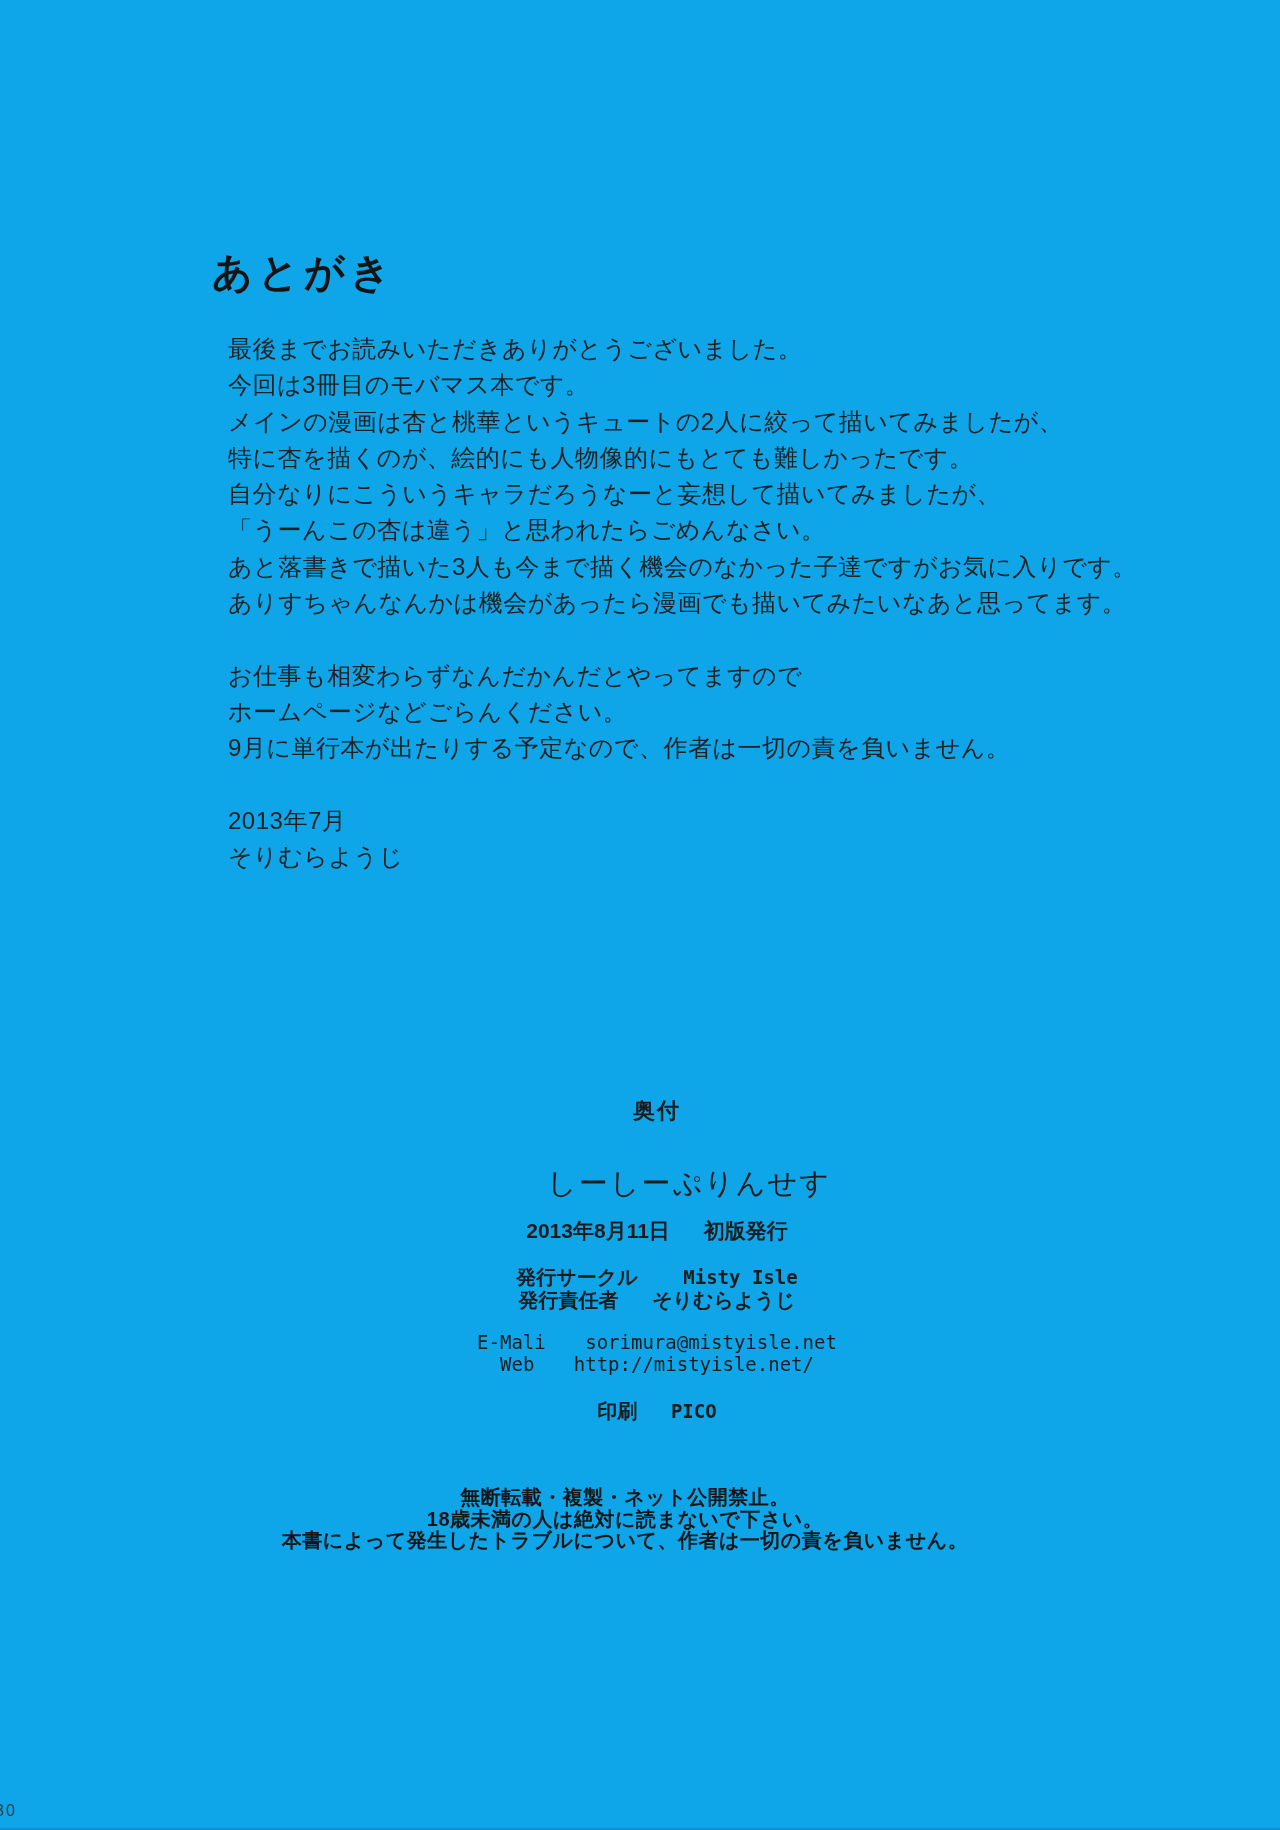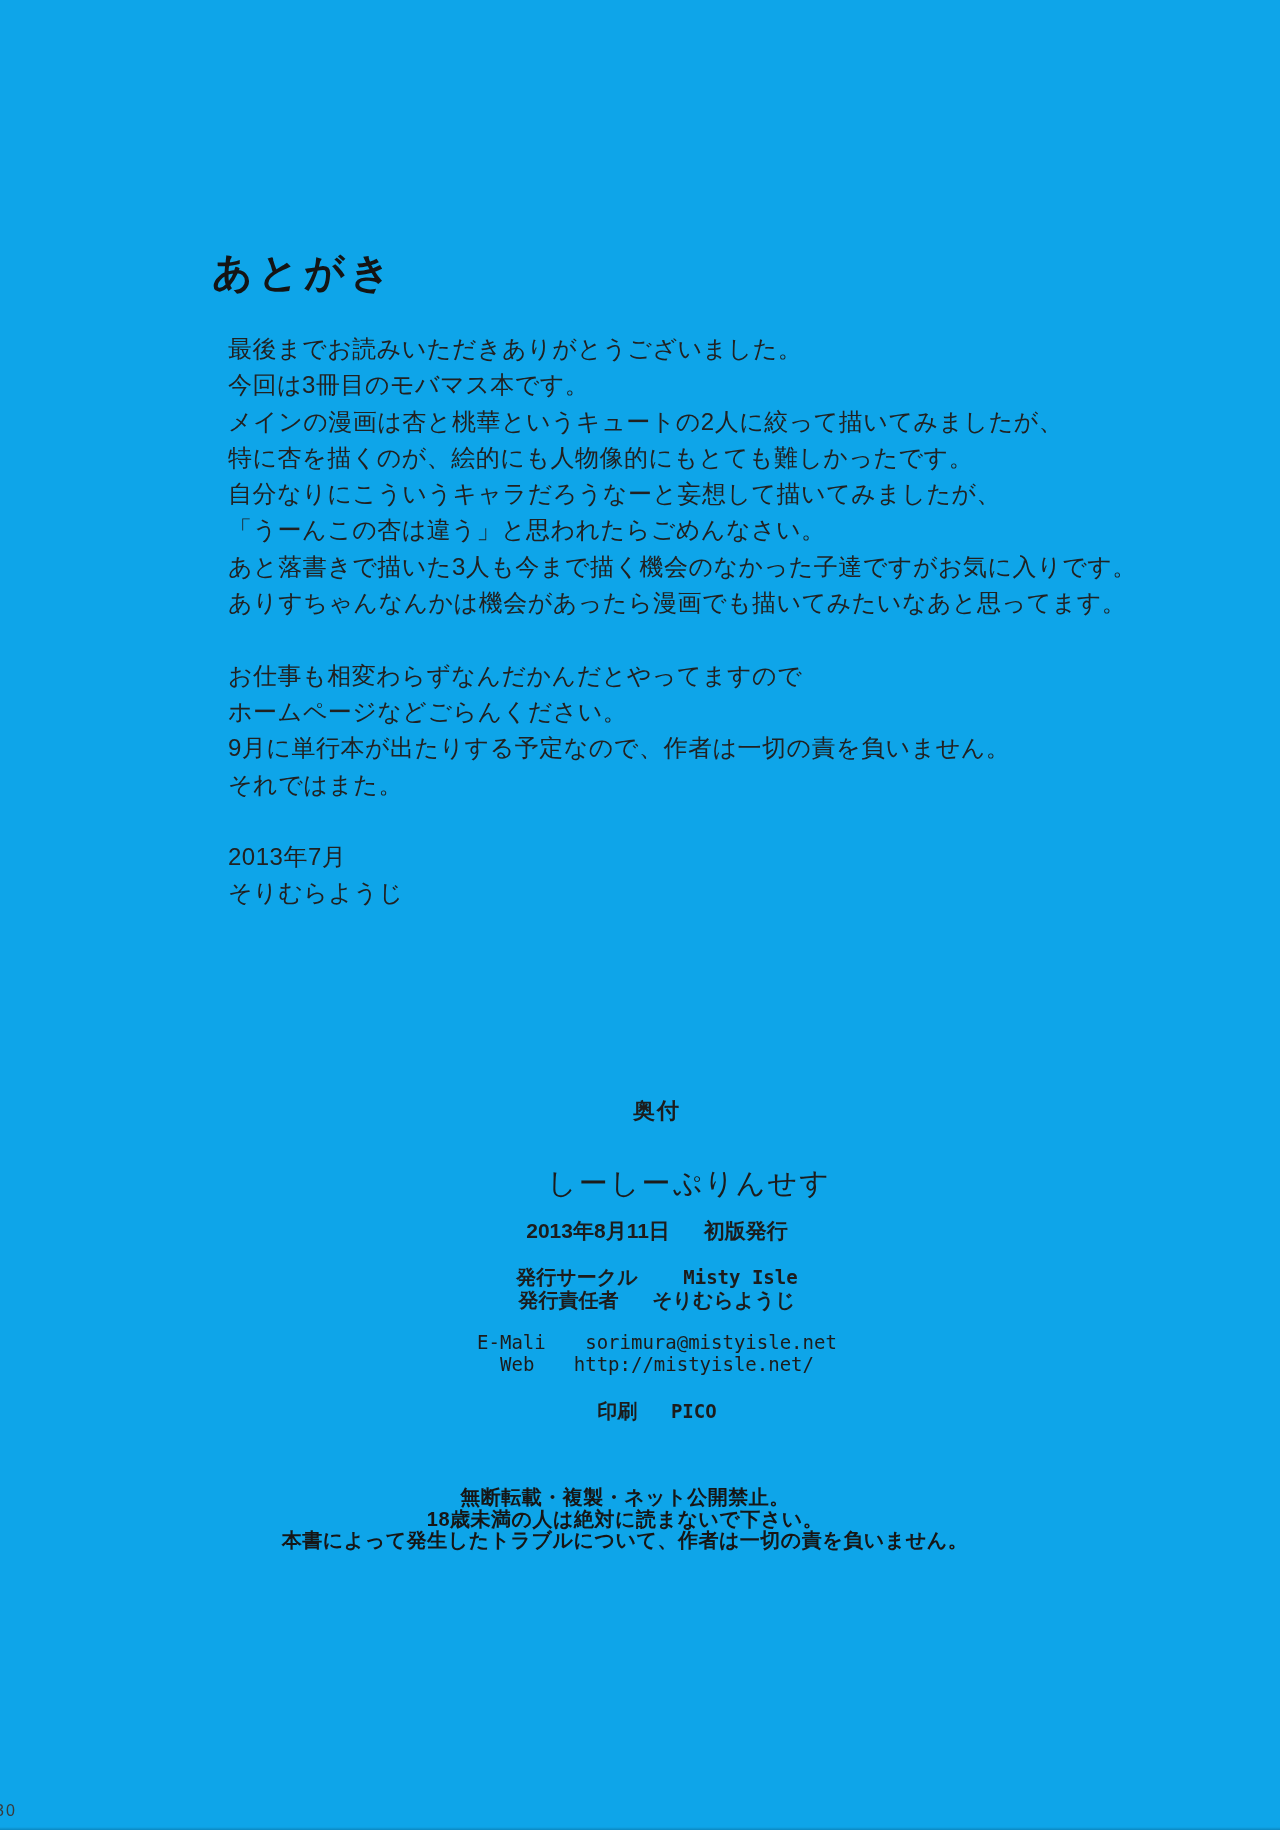--- a/index.html
+++ b/index.html
@@ -98,21 +98,20 @@
       <div>メインの漫画は杏と桃華というキュートの2人に絞って描いてみましたが、</div>
       <div>特に杏を描くのが、絵的にも人物像的にもとても難しかったです。</div>
       <div>自分なりにこういうキャラだろうなーと妄想して描いてみましたが、</div>
       <div>「うーんこの杏は違う」と思われたらごめんなさい。</div>
       <div>あと落書きで描いた3人も今まで描く機会のなかった子達ですがお気に入りです。</div>
       <div>ありすちゃんなんかは機会があったら漫画でも描いてみたいなあと思ってます。</div>
       <div>&nbsp;</div>
       <div>お仕事も相変わらずなんだかんだとやってますので</div>
       <div>ホームページなどごらんください。</div>
       <div>9月に単行本が出たりする予定なので、作者は一切の責を負いません。</div>
-      <div>それではまた。</div>
       <div>&nbsp;</div>
       <div>2013年7月</div>
       <div>そりむらようじ</div>
     </div>
 
   <div class="colophon-line c-okuzuke">奥付</div>
 
   <div class="colophon-line c-title">しーしーぷりんせす</div>
 
   <div class="colophon-line c-edition">

